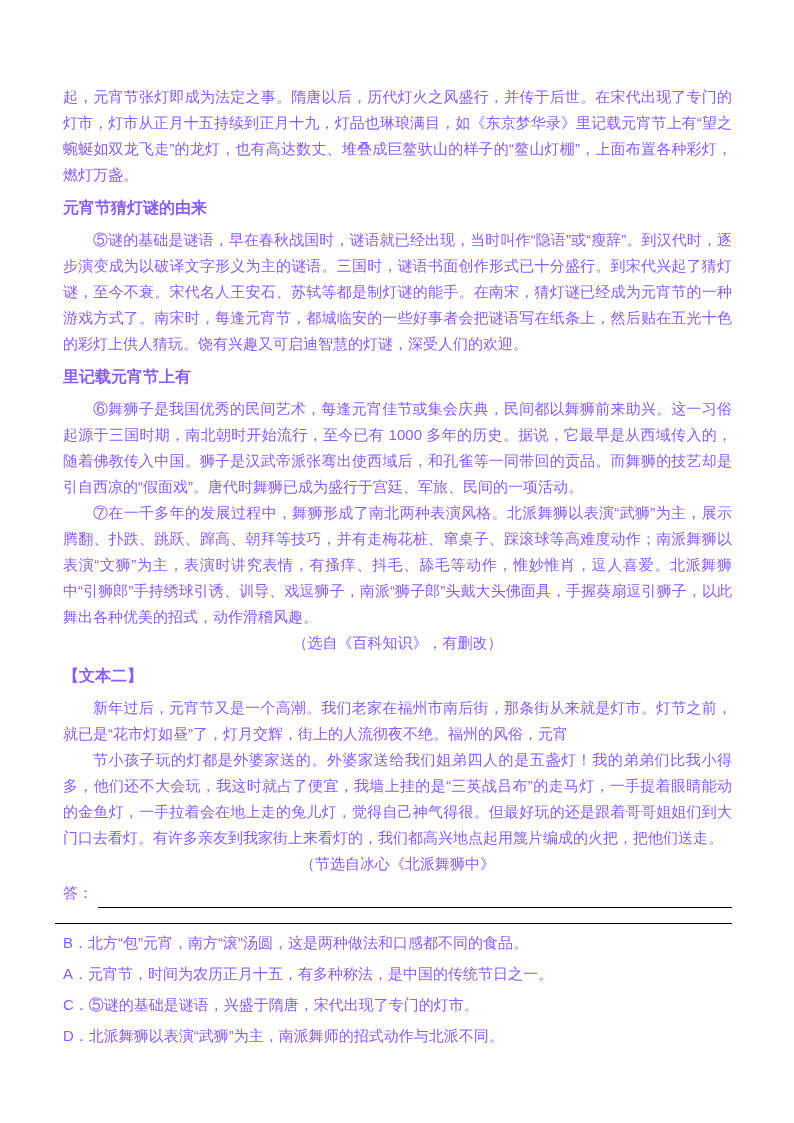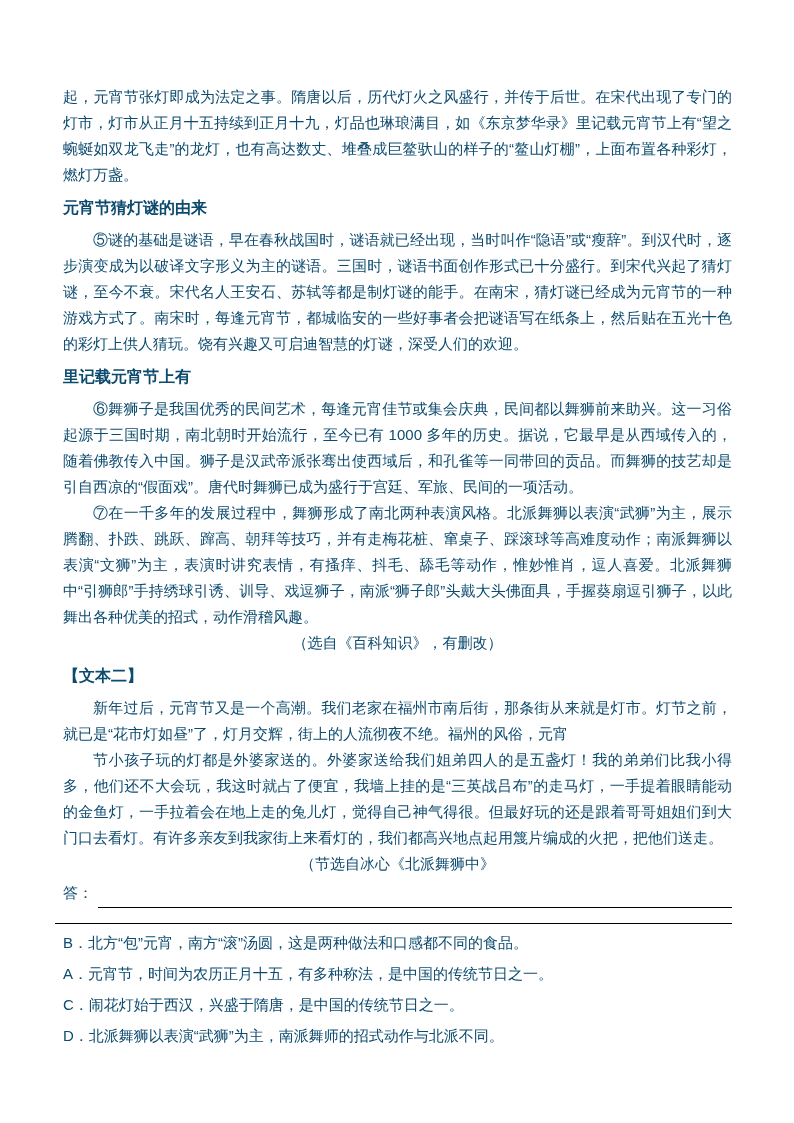--- a/index.html
+++ b/index.html
@@ -1,21 +1,21 @@
 <!DOCTYPE html>
 <html><head>
 <meta charset="utf-8">
 <style>
   html, body { margin: 0; padding: 0; background: #e8e8e8; }
   .page {
     width: 794px;
     height: 1123px;
     margin: 0 auto;
     background: #ffffff;
-    color: #0c4a6e;
+    color: #8b5cf6;
     font-family: "Liberation Sans", sans-serif;
     box-sizing: border-box;
     padding: 84px 62px 0 63px;
     overflow: hidden;
   }
   .para {
     font-size: 15px;
     line-height: 26px;
     text-align: justify;
     margin: 0;
@@ -99,17 +99,17 @@
     <span class="blank"></span>
   </div>
 
   <hr class="divider">
 
 
   <p class="option">B．北方“包”元宵，南方“滚”汤圆，这是两种做法和口感都不同的食品。</p>
 
   <p class="option">A．元宵节，时间为农历正月十五，有多种称法，是中国的传统节日之一。</p>
 
-  <p class="option">C．闹花灯始于西汉，兴盛于隋唐，是中国的传统节日之一。</p>
+  <p class="option">C．⑤谜的基础是谜语，兴盛于隋唐，宋代出现了专门的灯市。</p>
 
   <p class="option">D．北派舞狮以表演“武狮”为主，南派舞师的招式动作与北派不同。</p>
 
 </div>
 
 </body></html>

